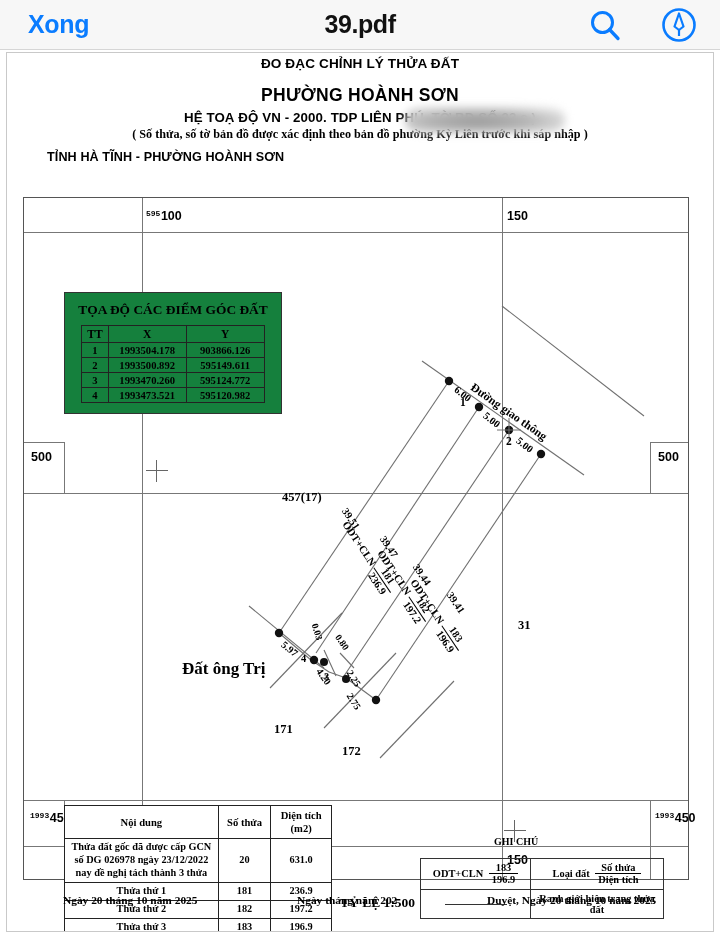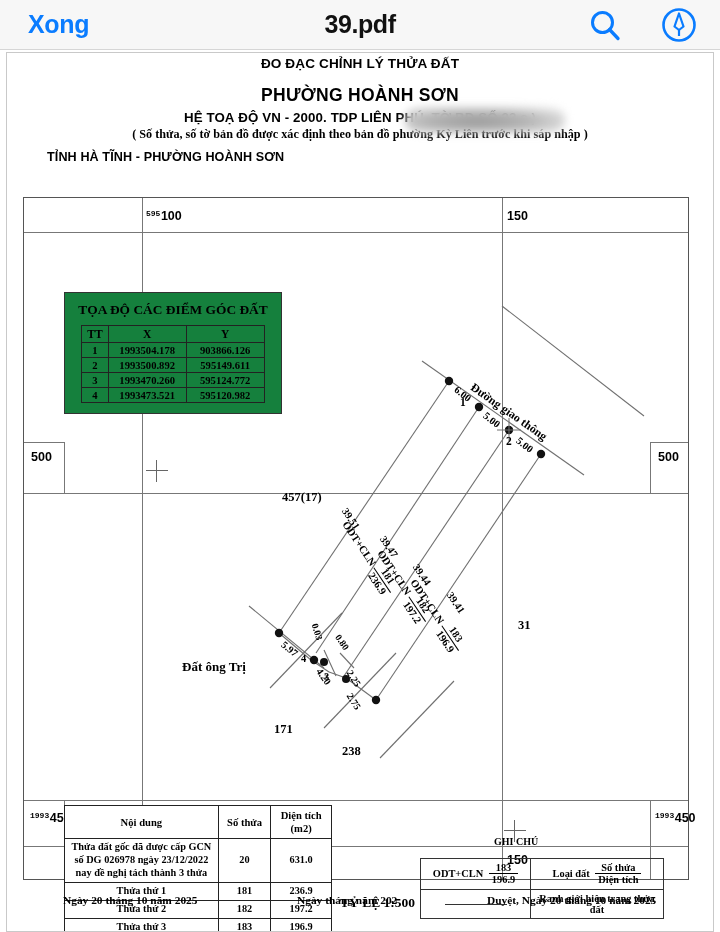--- a/index.html
+++ b/index.html
@@ -367,22 +367,22 @@
 
       <g stroke="#707070" stroke-width="1">
         <line x1="473" y1="232" x2="497" y2="232"></line>
         <line x1="485" y1="220" x2="485" y2="244"></line>
       </g>
     </svg>
 
     <div style="position:absolute; left:258px; top:272px; font-family:'Liberation Serif',serif; font-size:12.5px; font-weight:bold;margin-top:20px;">457(17)</div>
     <div style="position:absolute; left:494px; top:420px; font-family:'Liberation Serif',serif; font-size:12.5px; font-weight:bold;">31</div>
     <div style="position:absolute; left:250px; top:524px; font-family:'Liberation Serif',serif; font-size:12.5px; font-weight:bold;">171</div>
-    <div style="position:absolute; left:318px; top:546px; font-family:'Liberation Serif',serif; font-size:12.5px; font-weight:bold;">238</div>
-    <div style="position:absolute; left:158px; top:461px; font-family:'Liberation Serif',serif; font-size:13px; font-weight:bold;">Đất ông Trị</div>
+    <div style="position:absolute; left:318px; top:546px; font-family:'Liberation Serif',serif; font-size:12.5px; font-weight:bold;">172</div>
+    <div style="position:absolute; left:158px; top:461px; font-family:'Liberation Serif',serif; font-size:17px; font-weight:bold;">Đất ông Trị</div>
 
     <div style="position:absolute; left:452px; top:182px; transform:rotate(35deg); transform-origin:left top; font-family:'Liberation Serif',serif; font-size:11.8px; font-weight:bold; white-space:nowrap;">Đường giao thông</div>
 
     <div style="position:absolute; left:436px; top:198px; font-family:'Liberation Serif',serif; font-size:11.5px; font-weight:bold;">1</div>
     <div style="position:absolute; left:482px; top:237px; font-family:'Liberation Serif',serif; font-size:11.5px; font-weight:bold;">2</div>
     <div style="position:absolute; left:300px; top:473px; font-family:'Liberation Serif',serif; font-size:10.5px; font-weight:bold;">3</div>
     <div style="position:absolute; left:277px; top:455px; font-family:'Liberation Serif',serif; font-size:10.5px; font-weight:bold;">4</div>
 
     <div style="position:absolute; left:435px; top:186px; transform:rotate(38deg); transform-origin:left top; font-family:'Liberation Serif',serif; font-size:10.4px; font-weight:bold;">6.00</div>
     <div style="position:absolute; left:464px; top:212px; transform:rotate(38deg); transform-origin:left top; font-family:'Liberation Serif',serif; font-size:10.4px; font-weight:bold;">5.00</div>

